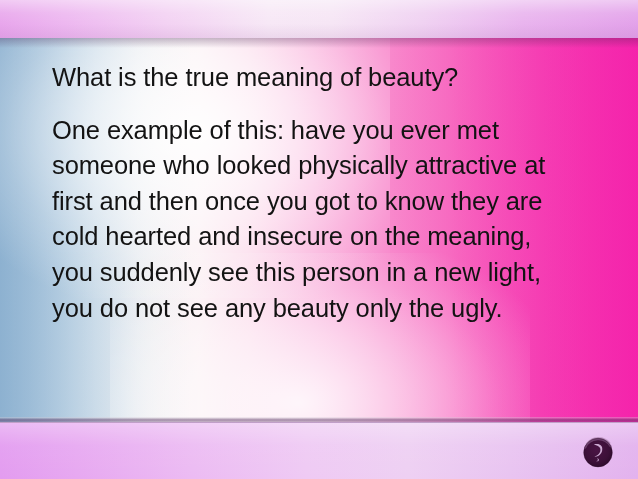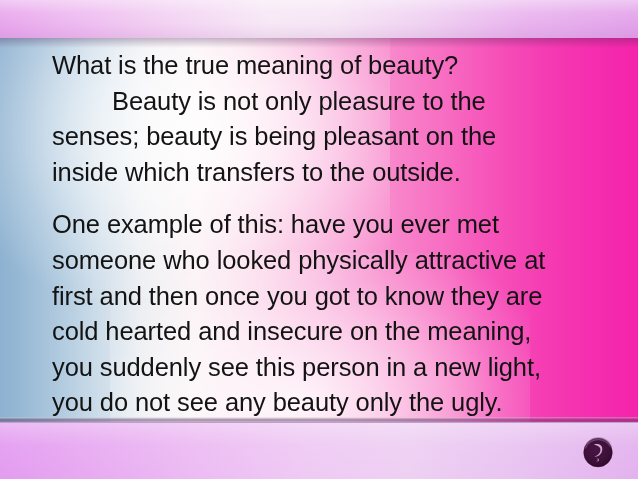--- a/index.html
+++ b/index.html
@@ -184,21 +184,21 @@
     background: linear-gradient(to bottom,
       rgba(255,255,255,0.30) 0%,
       rgba(255,255,255,0.06) 40%,
       rgba(255,255,255,0.00) 100%);
   }
 
   
   .text-layer {
     position: absolute;
     left: 52px;
-    top: 48px;
+    top: 60px;
     width: 500px;
   }
   .para {
     margin: 0;
     color: #131313;
     font-size: 25.5px;
     line-height: 35.6px;
     letter-spacing: -0.1px;
   }
   .para.p2 {
@@ -231,21 +231,20 @@
     <div class="canvas-base"></div>
     <div class="haze-blue"></div>
     <div class="haze-magenta"></div>
     <div class="haze-a"></div>
     <div class="haze-b"></div>
     <div class="canvas-top-shade"></div>
   </div>
 
   <div class="text-layer">
     <p class="para">What is the true meaning of beauty?</p>
-    <p class="para"><span class="indent"></span><span>Beauty is not only pleasure to the senses; beauty is being pleasant on the inside which transfers to the outside.</span></p>
     <p class="para p2">One example of this:  have you ever met someone who looked physically attractive at first and then once you got to know they are cold hearted and insecure on the meaning, you suddenly see this person in a new light, you do not see any beauty only the ugly.</p>
   </div>
 
   <div class="bottom-divider"></div>
   <div class="bottom-band"></div>
   <div class="bottom-band-sheen"></div>
 
   <svg class="logo" viewBox="0 0 36 36">
     <defs>
       <radialGradient id="lg" cx="45%" cy="40%" r="62%">

